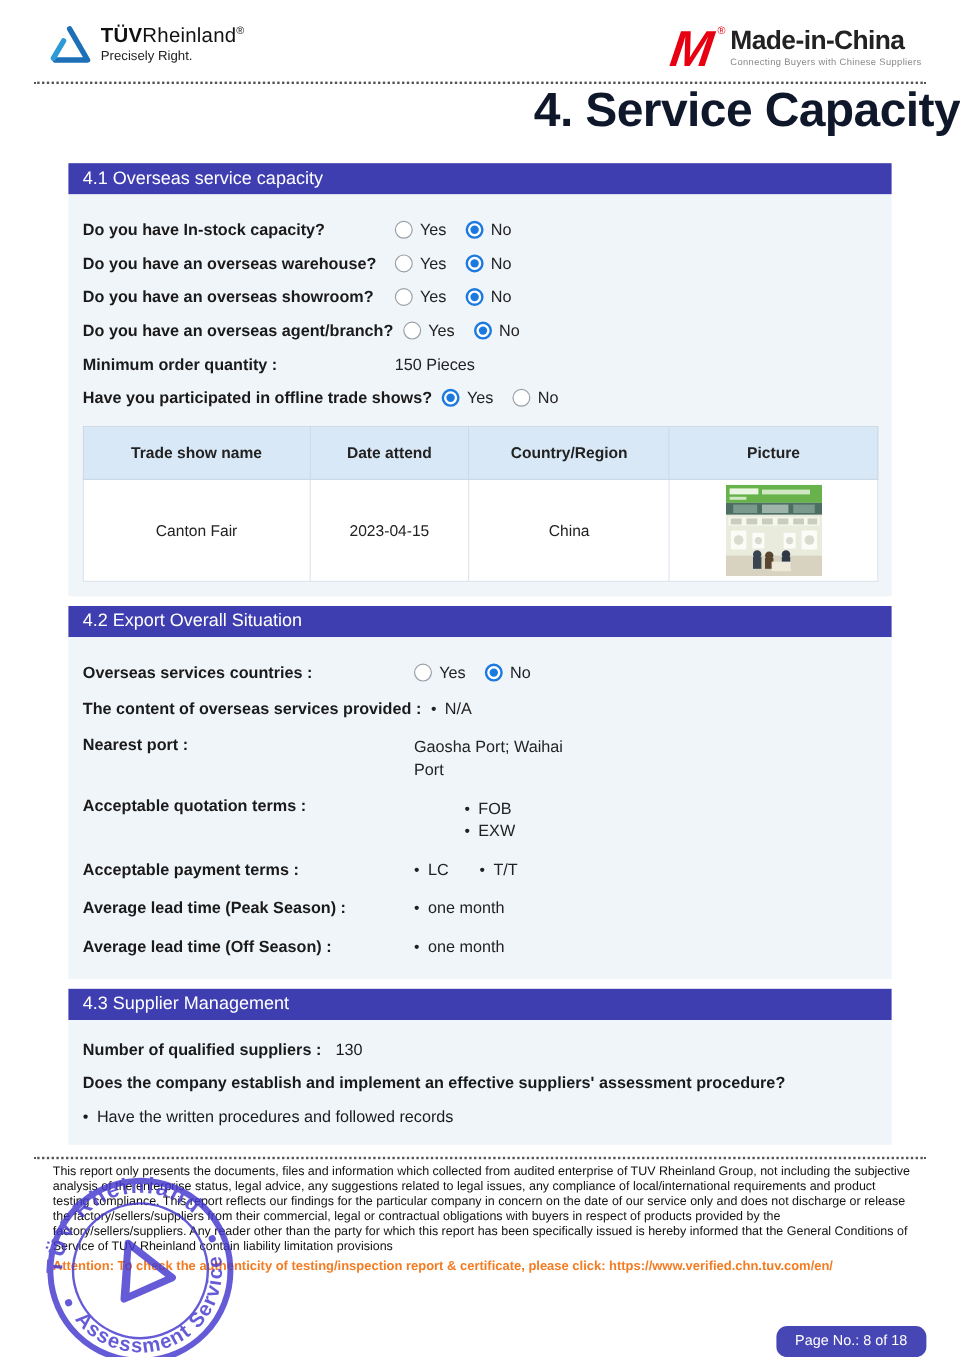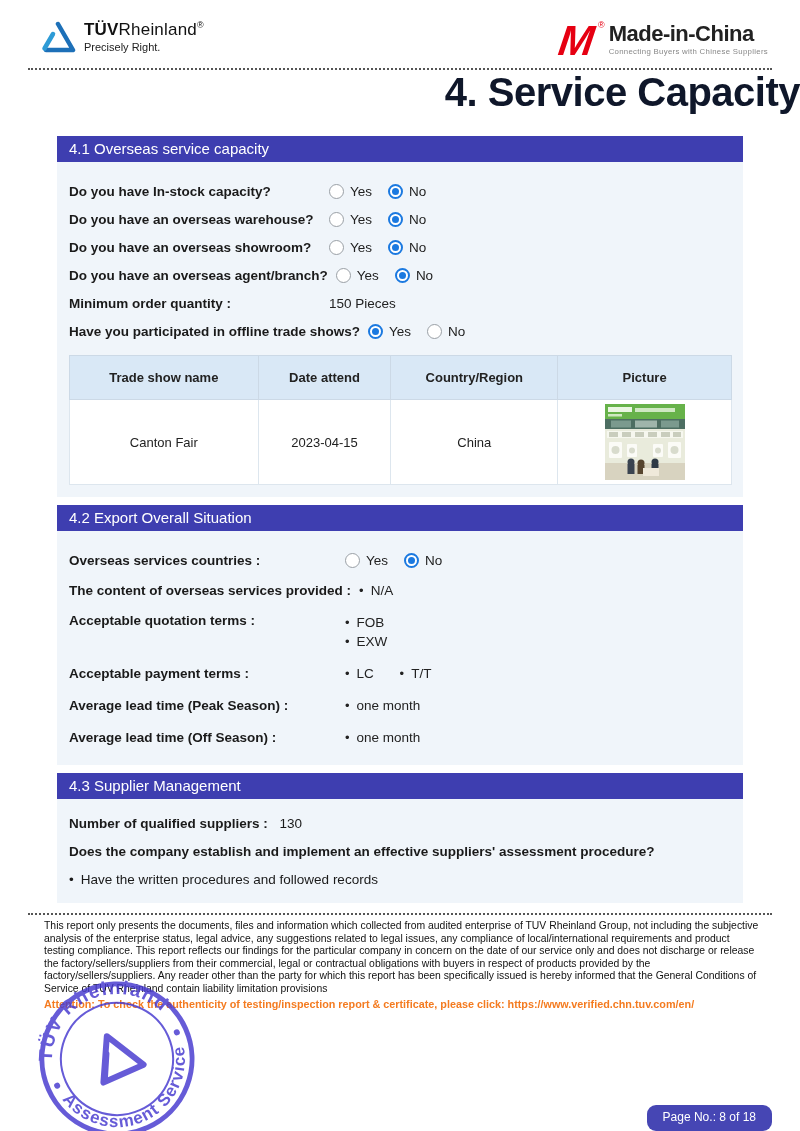--- a/index.html
+++ b/index.html
@@ -288,22 +288,29 @@
         </span>
       </div>
 
       <div class="qrow wide">
         <span class="qlabel">The content of overseas services provided :</span>
         <span class="bullet-list">
           <span class="bi">N/A</span>
         </span>
       </div>
 
-
       <div class="qrow wide" style="align-items:flex-start;">
+        <span class="qlabel">Nearest port :</span>
+        <span class="plain-lines">
+          <span style="display:block;">Gaosha Port; Waihai</span>
+          <span style="display:block;">Port</span>
+        </span>
+      </div>
+
+      <div class="qrow wide" style="align-items:flex-start;gap:42px;">
         <span class="qlabel">Acceptable quotation terms :</span>
         <span class="bullet-list">
           <span class="bi">FOB</span>
           <span class="bi">EXW</span>
         </span>
       </div>
 
       <div class="qrow wide">
         <span class="qlabel">Acceptable payment terms :</span>
         <span class="bullet-list inline">

